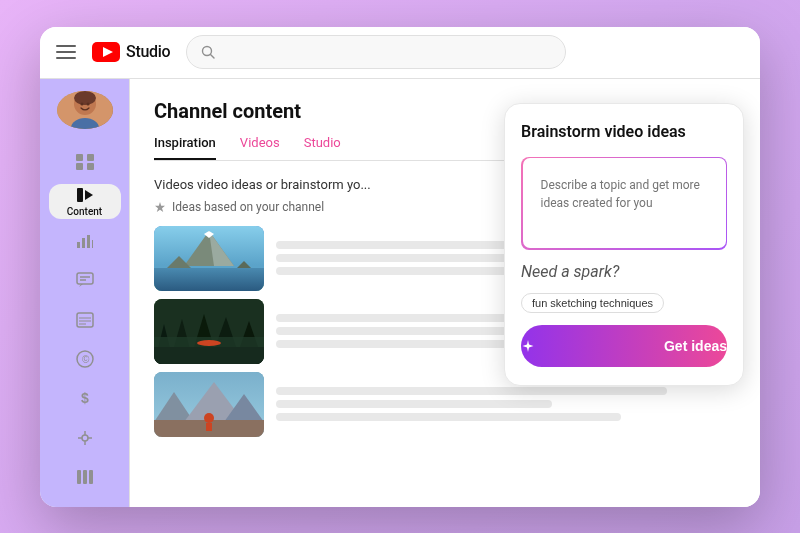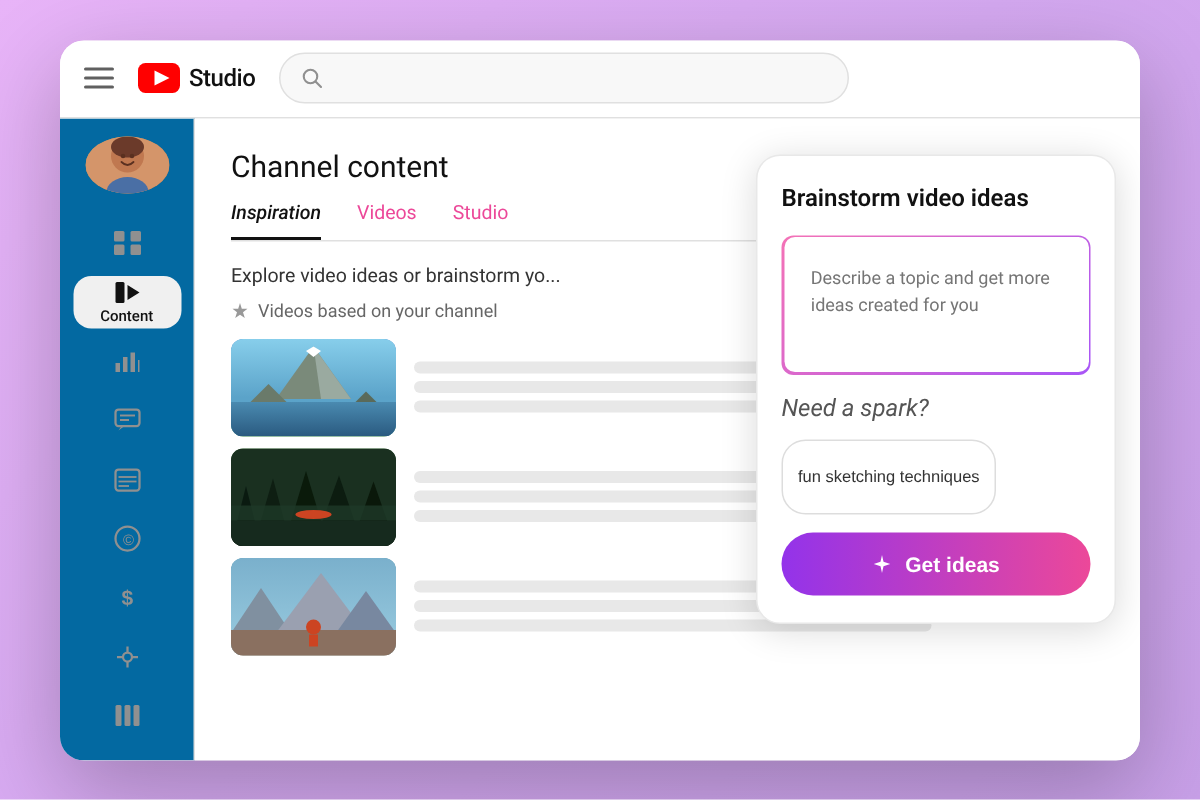--- a/index.html
+++ b/index.html
@@ -76,21 +76,21 @@
     }
     
     .main-content {
       display: flex;
       flex: 1;
       overflow: hidden;
     }
     
     .sidebar {
       width: 90px;
-      background: #0369a1;
+      background: #c4b5fd;
       border-right: 1px solid #e0e0e0;
       display: flex;
       flex-direction: column;
       align-items: center;
       padding: 12px 0;
       gap: 4px;
       flex-shrink: 0;
     }
     .sidebar-avatar {
       width: 56px;
@@ -129,42 +129,41 @@
     
     .content-area {
       flex: 1;
       background: #fff;
       padding: 20px 24px;
       overflow: hidden;
       position: relative;
     }
     .page-title {
       font-size: 20px;
-      font-weight: 400;
+      font-weight: 700;
       color: #111;
       margin-bottom: 12px;
     }
     .tabs {
       display: flex;
       gap: 24px;
       border-bottom: 1px solid #e0e0e0;
       margin-bottom: 16px;
     }
     .tab {
       font-size: 13px;
       color: #ec4899;
       padding-bottom: 8px;
       cursor: pointer;
       border-bottom: 2px solid transparent;
     }
     .tab.active {
       color: #111;
       font-weight: 500;
       border-bottom: 2px solid #111;
-      font-style: italic;
     }
     .section-title {
       font-size: 13px;
       color: #333;
       margin-bottom: 8px;
     }
     .spark-hint {
       display: flex;
       align-items: center;
       gap: 6px;
@@ -262,42 +261,42 @@
       font-size: 16px;
       color: #555;
       font-style: italic;
     }
     .suggestion-chips {
       display: flex;
       flex-wrap: wrap;
       gap: 6px;
     }
     .chip {
-      padding: 18px 10px;
+      padding: 3px 10px;
       border: 1px solid #ddd;
       border-radius: 16px;
       font-size: 11px;
       color: #333;
       cursor: pointer;
       background: #fff;
       white-space: nowrap;
     }
     .get-ideas-btn {
       width: 100%;
       height: 42px;
       background: linear-gradient(90deg, #9333ea, #ec4899);
       border: none;
       border-radius: 24px;
       color: #fff;
       font-size: 14px;
       font-weight: 600;
       cursor: pointer;
       display: flex;
       align-items: center;
-      justify-content: center;
+      justify-content: space-between;
       gap: 8px;
     }
     .gradient-border-box {
       padding: 1.5px;
       background: linear-gradient(135deg, #f472b6, #a855f7);
       border-radius: 8px;
     }
     .gradient-border-inner {
       background: #fff;
       border-radius: 7px;
@@ -420,26 +419,26 @@
       </div>
     </div>
 
     <div class="content-area">
       <h1 class="page-title">Channel content</h1>
       <div class="tabs">
         <div class="tab active">Inspiration</div>
         <div class="tab">Videos</div>
         <div class="tab">Studio</div>
       </div>
-      <p class="section-title">Explore video ideas or brainstorm yo...</p>
+      <p class="section-title">Videos video ideas or brainstorm yo...</p>
       <div class="spark-hint">
         <svg width="12" height="12" viewBox="0 0 12 12">
           <polygon points="6,1 7.2,4.8 11,4.8 8,7.2 9.2,11 6,8.8 2.8,11 4,7.2 1,4.8 4.8,4.8" fill="#999"></polygon>
         </svg>
-        <span>Videos based on your channel</span>
+        <span>Ideas based on your channel</span>
       </div>
 
       <div class="video-grid">
         <div class="video-row">
           <div class="video-thumb thumb-1">
             <svg width="110" height="65" viewBox="0 0 110 65" xmlns="http://www.w3.org/2000/svg">
               <defs>
                 <linearGradient id="sky1" x1="0" y1="0" x2="0" y2="1">
                   <stop offset="0%" stop-color="#87CEEB"></stop>
                   <stop offset="60%" stop-color="#5ba3c9"></stop>

